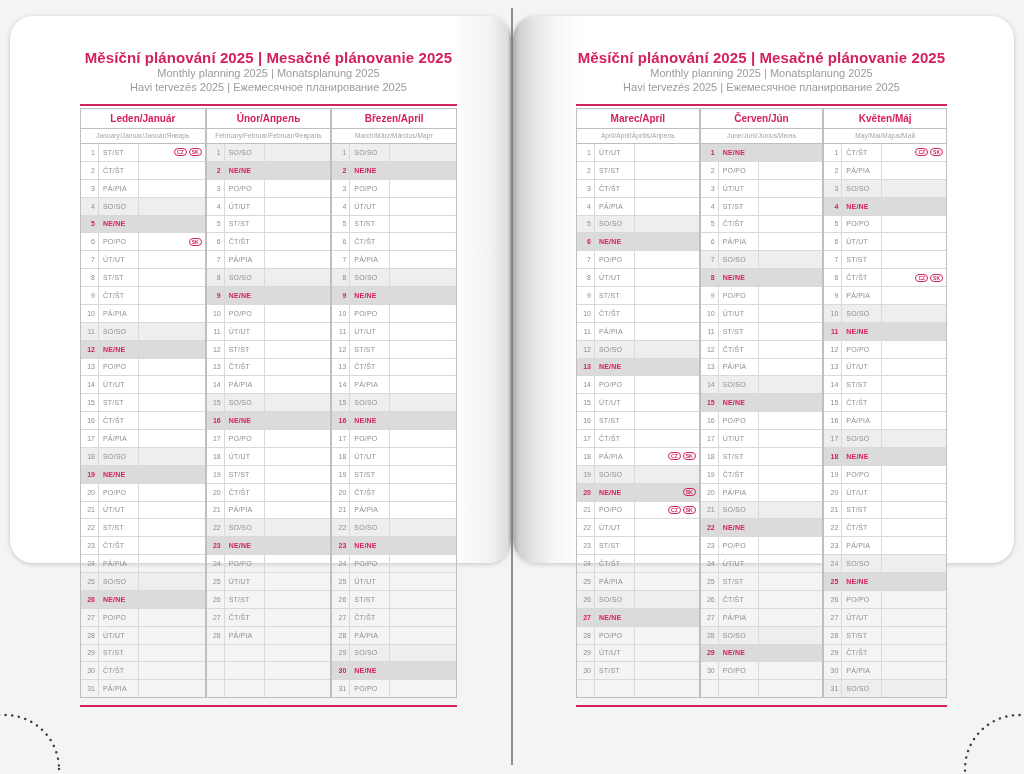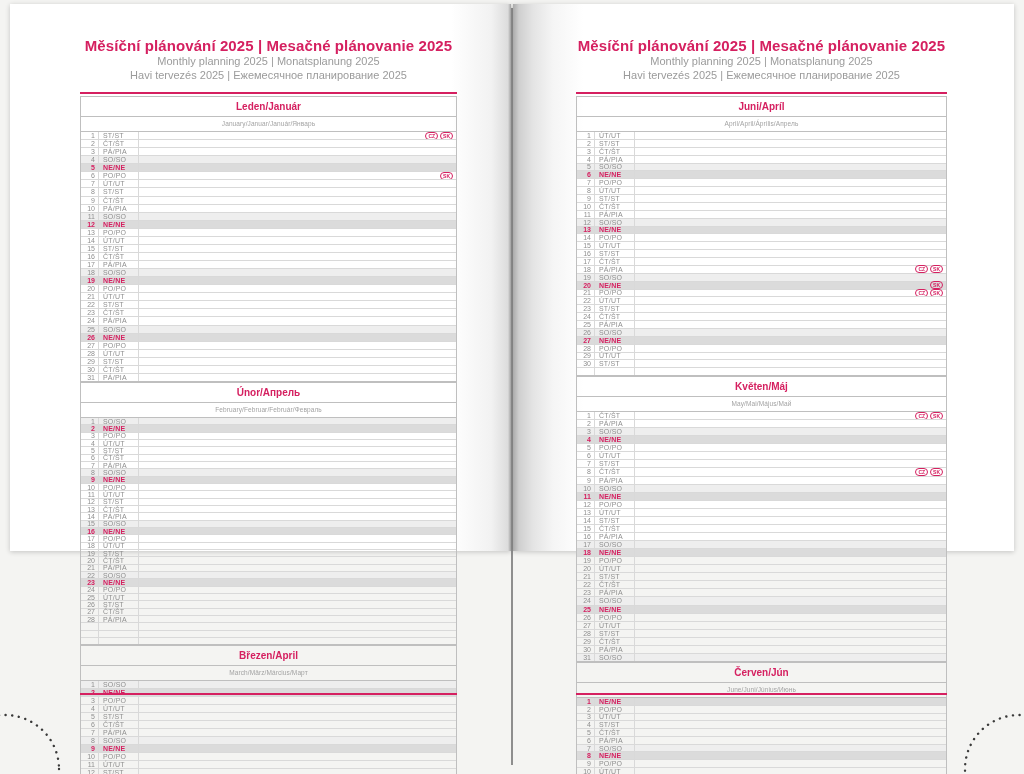--- a/index.html
+++ b/index.html
@@ -12,22 +12,23 @@
     --subtxt:#9b9b9b;
   }
   *{margin:0;padding:0;box-sizing:border-box;}
   html,body{width:1024px;height:774px;overflow:hidden;}
   body{
     font-family:"Liberation Sans","DejaVu Sans",sans-serif;
     background:#f4f4f2;
     position:relative;
   }
   .page{
-    position:absolute;top:4px;height:547px;
+    position:absolute;top:16px;height:547px;
     box-shadow:0 1px 5px rgba(0,0,0,.20);
+    border-radius:23px;
   }
   .page.left{
     left:10px;width:501px;
     background:linear-gradient(to right,#ffffff 0%,#ffffff 88%,#f2f2f2 96%,#dcdcdc 99.4%,#a8a8a8 100%);
   }
   .page.right{
     left:513px;width:501px;
     background:linear-gradient(to right,#ababab 0%,#cfcfcf 1.2%,#e4e4e4 4%,#f5f5f5 8%,#ffffff 14%,#ffffff 100%);
   }
   .spine{
@@ -39,21 +40,21 @@
   .page.right .content{left:63px;width:371px;}
   .p-header{position:absolute;top:33px;left:0;right:0;text-align:center;}
   .p-title{
     color:var(--accent);font-size:15px;font-weight:bold;line-height:18px;
     letter-spacing:.1px;
   }
   .p-sub{color:var(--subtxt);font-size:11px;line-height:13.5px;}
   .rule{position:absolute;left:0;right:0;height:2px;background:var(--accent);}
   .rule.top{top:88px;}
   .rule.bottom{top:689px;}
-  .months{position:absolute;top:92px;left:0;right:0;height:590px;display:flex;gap:0;flex-direction:column;}
+  .months{position:absolute;top:92px;left:0;right:0;height:590px;display:flex;gap:0;}
   .month{flex:1;display:flex;flex-direction:column;min-width:0;}
   .m-head{
     height:21px;line-height:20px;text-align:center;
     border:1px solid var(--frame);
     color:var(--accent);font-size:10px;font-weight:bold;
   }
   .m-sub{
     height:15px;line-height:14px;text-align:center;
     border:1px solid var(--frame);border-top:none;
     color:#a3a3a3;font-size:6.5px;letter-spacing:.1px;
@@ -601,21 +602,21 @@
 <div class="page right">
   <div class="content">
     <div class="p-header">
       <div class="p-title">Měsíční plánování 2025 | Mesačné plánovanie 2025</div>
       <div class="p-sub">Monthly planning 2025 | Monatsplanung 2025</div>
       <div class="p-sub">Havi tervezés 2025 | Ежемесячное планирование 2025</div>
     </div>
     <div class="rule top"></div>
     <div class="months">
         <div class="month">
-          <div class="m-head">Juni/Apríl</div>
+          <div class="m-head">Marec/Apríl</div>
           <div class="m-sub">April/April/Április/Апрель</div>
           <div class="m-grid">
             <div class="day-row">
               <span class="c-num">1</span>
               <span class="c-dow">ÚT/UT</span>
               <span class="c-note"></span>
             </div>
             <div class="day-row">
               <span class="c-num">2</span>
               <span class="c-dow">ST/ST</span>
@@ -760,20 +761,181 @@
               <span class="c-note"></span>
             </div>
             <div class="day-row">
               <span class="c-num">29</span>
               <span class="c-dow">ÚT/UT</span>
               <span class="c-note"></span>
             </div>
             <div class="day-row">
               <span class="c-num">30</span>
               <span class="c-dow">ST/ST</span>
+              <span class="c-note"></span>
+            </div>
+            <div class="day-row empty">
+              <span class="c-num"></span>
+              <span class="c-dow"></span>
+              <span class="c-note"></span>
+            </div>
+          </div>
+        </div>
+        <div class="month">
+          <div class="m-head">Červen/Jún</div>
+          <div class="m-sub">June/Juni/Június/Июнь</div>
+          <div class="m-grid">
+            <div class="day-row sun">
+              <span class="c-num">1</span>
+              <span class="c-dow">NE/NE</span>
+              <span class="c-note"></span>
+            </div>
+            <div class="day-row">
+              <span class="c-num">2</span>
+              <span class="c-dow">PO/PO</span>
+              <span class="c-note"></span>
+            </div>
+            <div class="day-row">
+              <span class="c-num">3</span>
+              <span class="c-dow">ÚT/UT</span>
+              <span class="c-note"></span>
+            </div>
+            <div class="day-row">
+              <span class="c-num">4</span>
+              <span class="c-dow">ST/ST</span>
+              <span class="c-note"></span>
+            </div>
+            <div class="day-row">
+              <span class="c-num">5</span>
+              <span class="c-dow">ČT/ŠT</span>
+              <span class="c-note"></span>
+            </div>
+            <div class="day-row">
+              <span class="c-num">6</span>
+              <span class="c-dow">PÁ/PIA</span>
+              <span class="c-note"></span>
+            </div>
+            <div class="day-row sat">
+              <span class="c-num">7</span>
+              <span class="c-dow">SO/SO</span>
+              <span class="c-note"></span>
+            </div>
+            <div class="day-row sun">
+              <span class="c-num">8</span>
+              <span class="c-dow">NE/NE</span>
+              <span class="c-note"></span>
+            </div>
+            <div class="day-row">
+              <span class="c-num">9</span>
+              <span class="c-dow">PO/PO</span>
+              <span class="c-note"></span>
+            </div>
+            <div class="day-row">
+              <span class="c-num">10</span>
+              <span class="c-dow">ÚT/UT</span>
+              <span class="c-note"></span>
+            </div>
+            <div class="day-row">
+              <span class="c-num">11</span>
+              <span class="c-dow">ST/ST</span>
+              <span class="c-note"></span>
+            </div>
+            <div class="day-row">
+              <span class="c-num">12</span>
+              <span class="c-dow">ČT/ŠT</span>
+              <span class="c-note"></span>
+            </div>
+            <div class="day-row">
+              <span class="c-num">13</span>
+              <span class="c-dow">PÁ/PIA</span>
+              <span class="c-note"></span>
+            </div>
+            <div class="day-row sat">
+              <span class="c-num">14</span>
+              <span class="c-dow">SO/SO</span>
+              <span class="c-note"></span>
+            </div>
+            <div class="day-row sun">
+              <span class="c-num">15</span>
+              <span class="c-dow">NE/NE</span>
+              <span class="c-note"></span>
+            </div>
+            <div class="day-row">
+              <span class="c-num">16</span>
+              <span class="c-dow">PO/PO</span>
+              <span class="c-note"></span>
+            </div>
+            <div class="day-row">
+              <span class="c-num">17</span>
+              <span class="c-dow">ÚT/UT</span>
+              <span class="c-note"></span>
+            </div>
+            <div class="day-row">
+              <span class="c-num">18</span>
+              <span class="c-dow">ST/ST</span>
+              <span class="c-note"></span>
+            </div>
+            <div class="day-row">
+              <span class="c-num">19</span>
+              <span class="c-dow">ČT/ŠT</span>
+              <span class="c-note"></span>
+            </div>
+            <div class="day-row">
+              <span class="c-num">20</span>
+              <span class="c-dow">PÁ/PIA</span>
+              <span class="c-note"></span>
+            </div>
+            <div class="day-row sat">
+              <span class="c-num">21</span>
+              <span class="c-dow">SO/SO</span>
+              <span class="c-note"></span>
+            </div>
+            <div class="day-row sun">
+              <span class="c-num">22</span>
+              <span class="c-dow">NE/NE</span>
+              <span class="c-note"></span>
+            </div>
+            <div class="day-row">
+              <span class="c-num">23</span>
+              <span class="c-dow">PO/PO</span>
+              <span class="c-note"></span>
+            </div>
+            <div class="day-row">
+              <span class="c-num">24</span>
+              <span class="c-dow">ÚT/UT</span>
+              <span class="c-note"></span>
+            </div>
+            <div class="day-row">
+              <span class="c-num">25</span>
+              <span class="c-dow">ST/ST</span>
+              <span class="c-note"></span>
+            </div>
+            <div class="day-row">
+              <span class="c-num">26</span>
+              <span class="c-dow">ČT/ŠT</span>
+              <span class="c-note"></span>
+            </div>
+            <div class="day-row">
+              <span class="c-num">27</span>
+              <span class="c-dow">PÁ/PIA</span>
+              <span class="c-note"></span>
+            </div>
+            <div class="day-row sat">
+              <span class="c-num">28</span>
+              <span class="c-dow">SO/SO</span>
+              <span class="c-note"></span>
+            </div>
+            <div class="day-row sun">
+              <span class="c-num">29</span>
+              <span class="c-dow">NE/NE</span>
+              <span class="c-note"></span>
+            </div>
+            <div class="day-row">
+              <span class="c-num">30</span>
+              <span class="c-dow">PO/PO</span>
               <span class="c-note"></span>
             </div>
             <div class="day-row empty">
               <span class="c-num"></span>
               <span class="c-dow"></span>
               <span class="c-note"></span>
             </div>
           </div>
         </div>
         <div class="month">
@@ -932,181 +1094,20 @@
               <span class="c-note"></span>
             </div>
             <div class="day-row">
               <span class="c-num">30</span>
               <span class="c-dow">PÁ/PIA</span>
               <span class="c-note"></span>
             </div>
             <div class="day-row sat">
               <span class="c-num">31</span>
               <span class="c-dow">SO/SO</span>
-              <span class="c-note"></span>
-            </div>
-          </div>
-        </div>
-        <div class="month">
-          <div class="m-head">Červen/Jún</div>
-          <div class="m-sub">June/Juni/Június/Июнь</div>
-          <div class="m-grid">
-            <div class="day-row sun">
-              <span class="c-num">1</span>
-              <span class="c-dow">NE/NE</span>
-              <span class="c-note"></span>
-            </div>
-            <div class="day-row">
-              <span class="c-num">2</span>
-              <span class="c-dow">PO/PO</span>
-              <span class="c-note"></span>
-            </div>
-            <div class="day-row">
-              <span class="c-num">3</span>
-              <span class="c-dow">ÚT/UT</span>
-              <span class="c-note"></span>
-            </div>
-            <div class="day-row">
-              <span class="c-num">4</span>
-              <span class="c-dow">ST/ST</span>
-              <span class="c-note"></span>
-            </div>
-            <div class="day-row">
-              <span class="c-num">5</span>
-              <span class="c-dow">ČT/ŠT</span>
-              <span class="c-note"></span>
-            </div>
-            <div class="day-row">
-              <span class="c-num">6</span>
-              <span class="c-dow">PÁ/PIA</span>
-              <span class="c-note"></span>
-            </div>
-            <div class="day-row sat">
-              <span class="c-num">7</span>
-              <span class="c-dow">SO/SO</span>
-              <span class="c-note"></span>
-            </div>
-            <div class="day-row sun">
-              <span class="c-num">8</span>
-              <span class="c-dow">NE/NE</span>
-              <span class="c-note"></span>
-            </div>
-            <div class="day-row">
-              <span class="c-num">9</span>
-              <span class="c-dow">PO/PO</span>
-              <span class="c-note"></span>
-            </div>
-            <div class="day-row">
-              <span class="c-num">10</span>
-              <span class="c-dow">ÚT/UT</span>
-              <span class="c-note"></span>
-            </div>
-            <div class="day-row">
-              <span class="c-num">11</span>
-              <span class="c-dow">ST/ST</span>
-              <span class="c-note"></span>
-            </div>
-            <div class="day-row">
-              <span class="c-num">12</span>
-              <span class="c-dow">ČT/ŠT</span>
-              <span class="c-note"></span>
-            </div>
-            <div class="day-row">
-              <span class="c-num">13</span>
-              <span class="c-dow">PÁ/PIA</span>
-              <span class="c-note"></span>
-            </div>
-            <div class="day-row sat">
-              <span class="c-num">14</span>
-              <span class="c-dow">SO/SO</span>
-              <span class="c-note"></span>
-            </div>
-            <div class="day-row sun">
-              <span class="c-num">15</span>
-              <span class="c-dow">NE/NE</span>
-              <span class="c-note"></span>
-            </div>
-            <div class="day-row">
-              <span class="c-num">16</span>
-              <span class="c-dow">PO/PO</span>
-              <span class="c-note"></span>
-            </div>
-            <div class="day-row">
-              <span class="c-num">17</span>
-              <span class="c-dow">ÚT/UT</span>
-              <span class="c-note"></span>
-            </div>
-            <div class="day-row">
-              <span class="c-num">18</span>
-              <span class="c-dow">ST/ST</span>
-              <span class="c-note"></span>
-            </div>
-            <div class="day-row">
-              <span class="c-num">19</span>
-              <span class="c-dow">ČT/ŠT</span>
-              <span class="c-note"></span>
-            </div>
-            <div class="day-row">
-              <span class="c-num">20</span>
-              <span class="c-dow">PÁ/PIA</span>
-              <span class="c-note"></span>
-            </div>
-            <div class="day-row sat">
-              <span class="c-num">21</span>
-              <span class="c-dow">SO/SO</span>
-              <span class="c-note"></span>
-            </div>
-            <div class="day-row sun">
-              <span class="c-num">22</span>
-              <span class="c-dow">NE/NE</span>
-              <span class="c-note"></span>
-            </div>
-            <div class="day-row">
-              <span class="c-num">23</span>
-              <span class="c-dow">PO/PO</span>
-              <span class="c-note"></span>
-            </div>
-            <div class="day-row">
-              <span class="c-num">24</span>
-              <span class="c-dow">ÚT/UT</span>
-              <span class="c-note"></span>
-            </div>
-            <div class="day-row">
-              <span class="c-num">25</span>
-              <span class="c-dow">ST/ST</span>
-              <span class="c-note"></span>
-            </div>
-            <div class="day-row">
-              <span class="c-num">26</span>
-              <span class="c-dow">ČT/ŠT</span>
-              <span class="c-note"></span>
-            </div>
-            <div class="day-row">
-              <span class="c-num">27</span>
-              <span class="c-dow">PÁ/PIA</span>
-              <span class="c-note"></span>
-            </div>
-            <div class="day-row sat">
-              <span class="c-num">28</span>
-              <span class="c-dow">SO/SO</span>
-              <span class="c-note"></span>
-            </div>
-            <div class="day-row sun">
-              <span class="c-num">29</span>
-              <span class="c-dow">NE/NE</span>
-              <span class="c-note"></span>
-            </div>
-            <div class="day-row">
-              <span class="c-num">30</span>
-              <span class="c-dow">PO/PO</span>
-              <span class="c-note"></span>
-            </div>
-            <div class="day-row empty">
-              <span class="c-num"></span>
-              <span class="c-dow"></span>
               <span class="c-note"></span>
             </div>
           </div>
         </div>
       </div>
     <div class="rule bottom"></div>
   </div>
 </div>
 
 <svg class="corner-dots left" viewBox="0 0 75 74">

